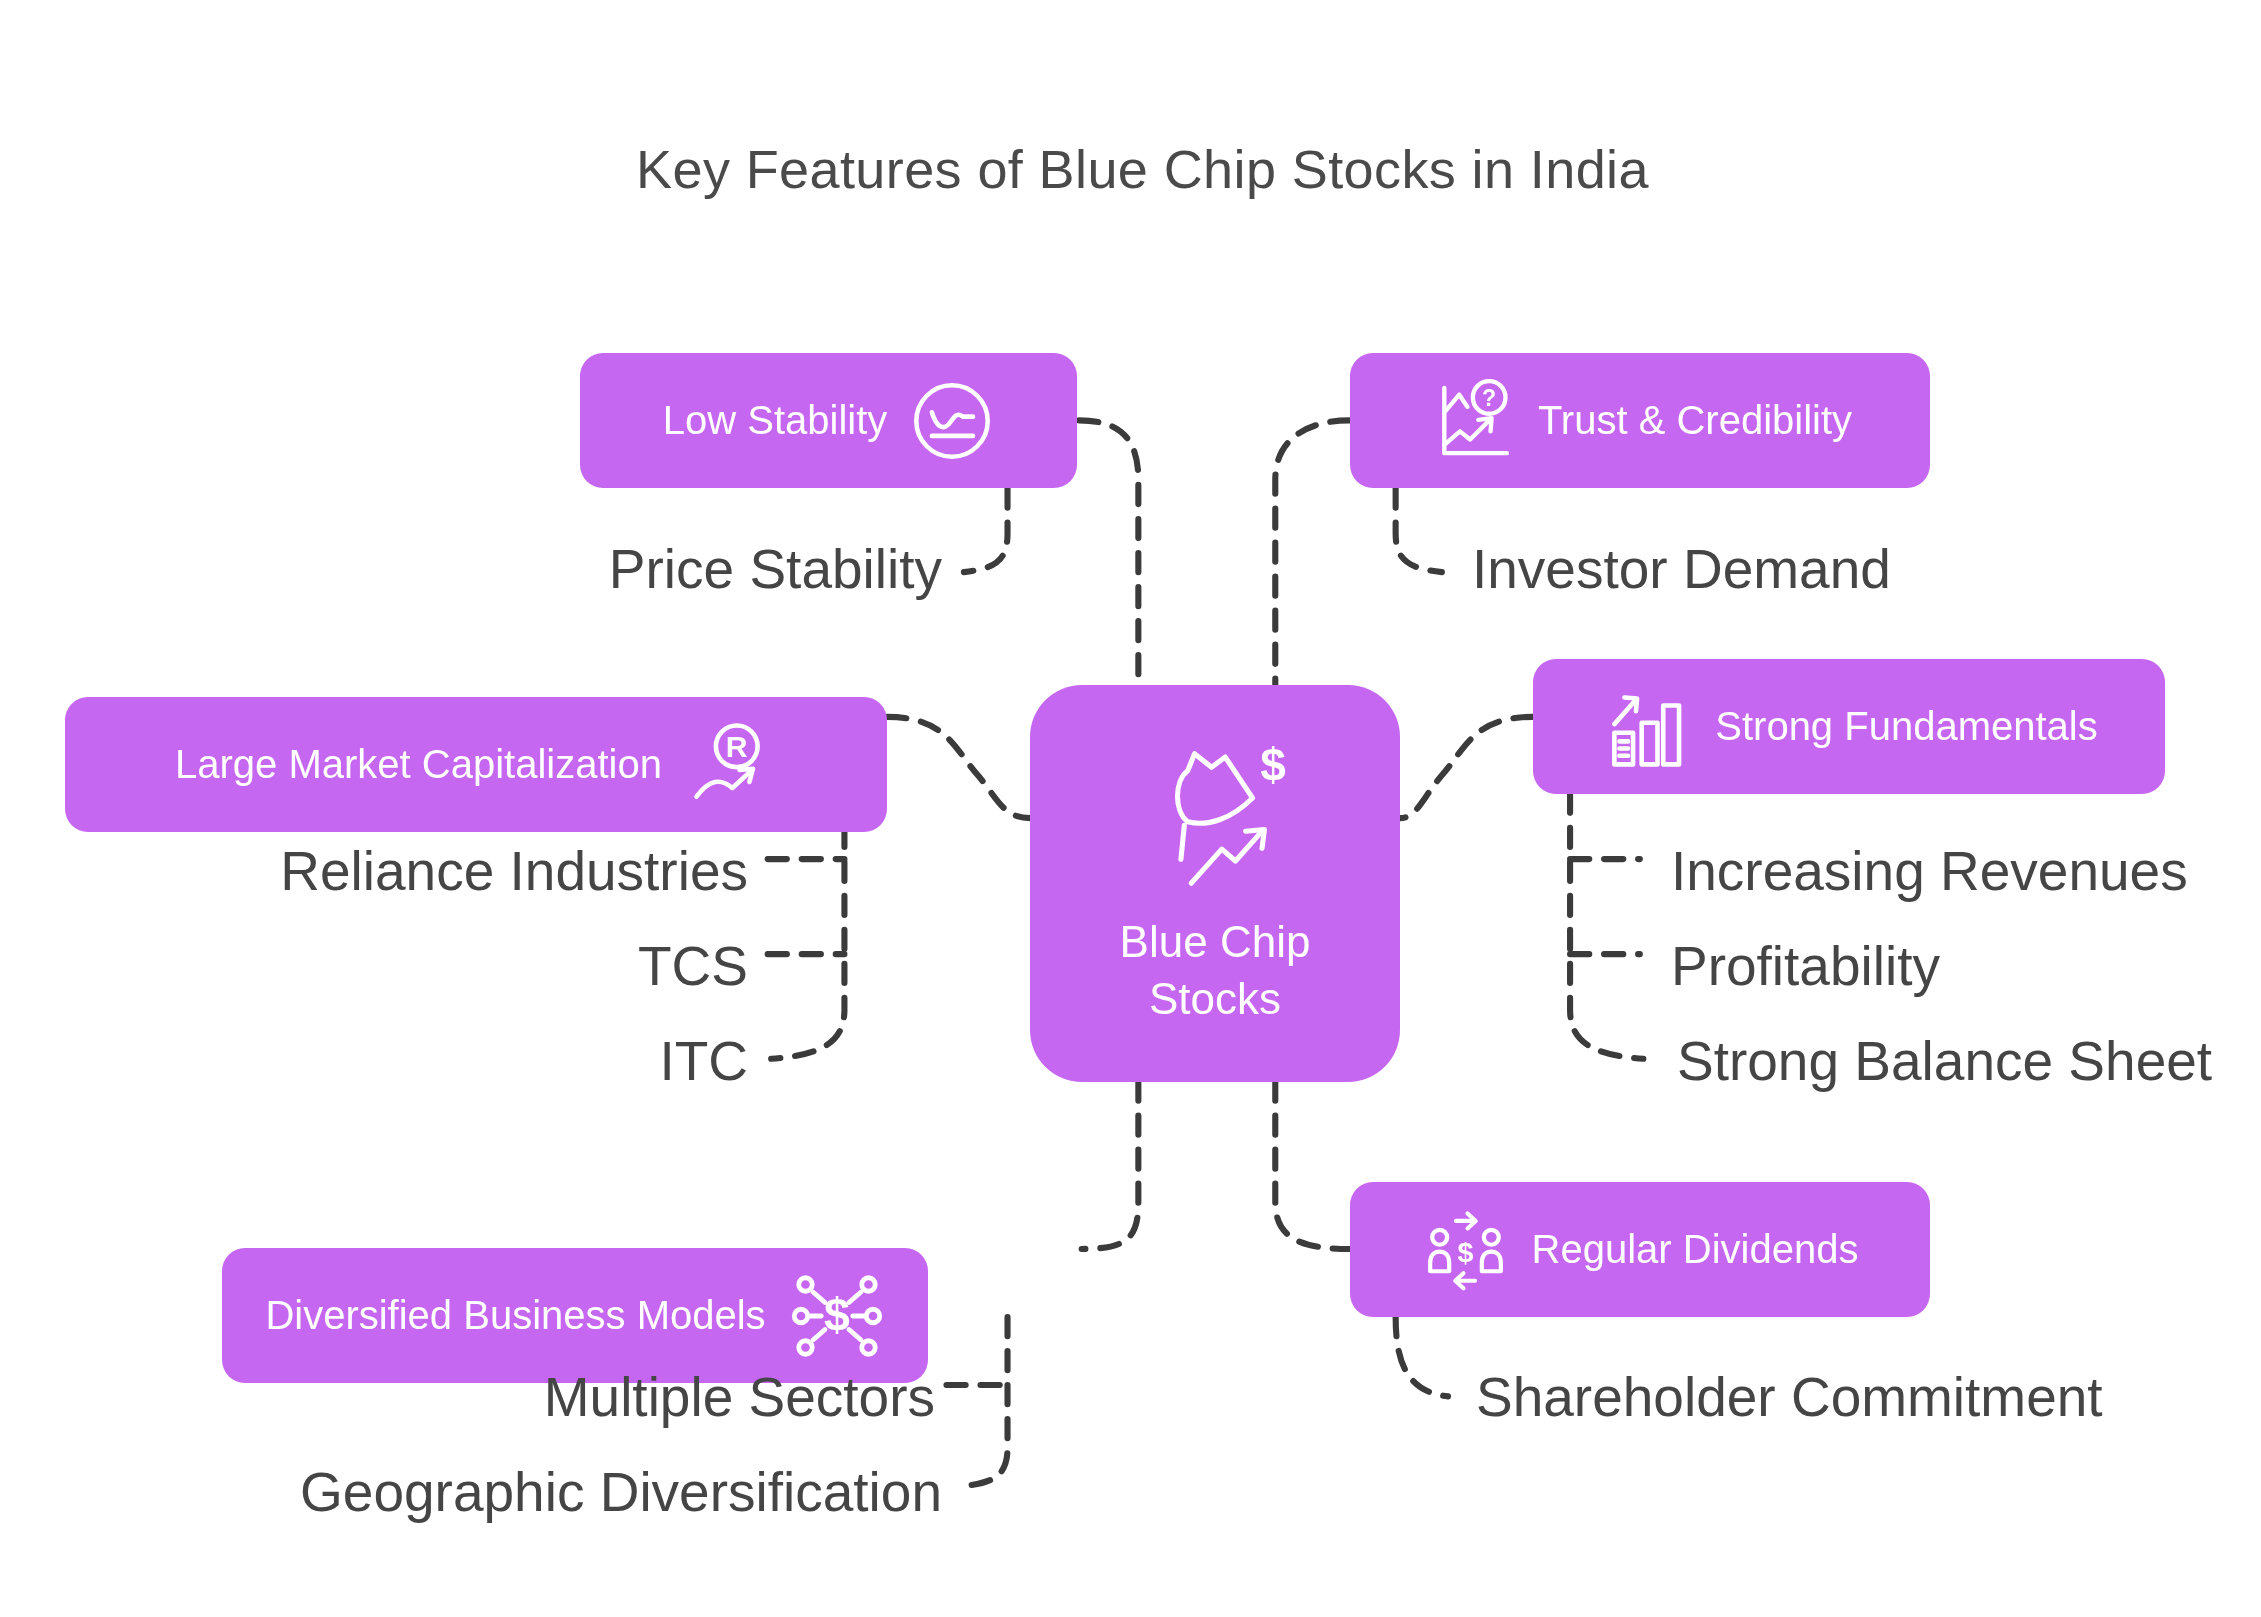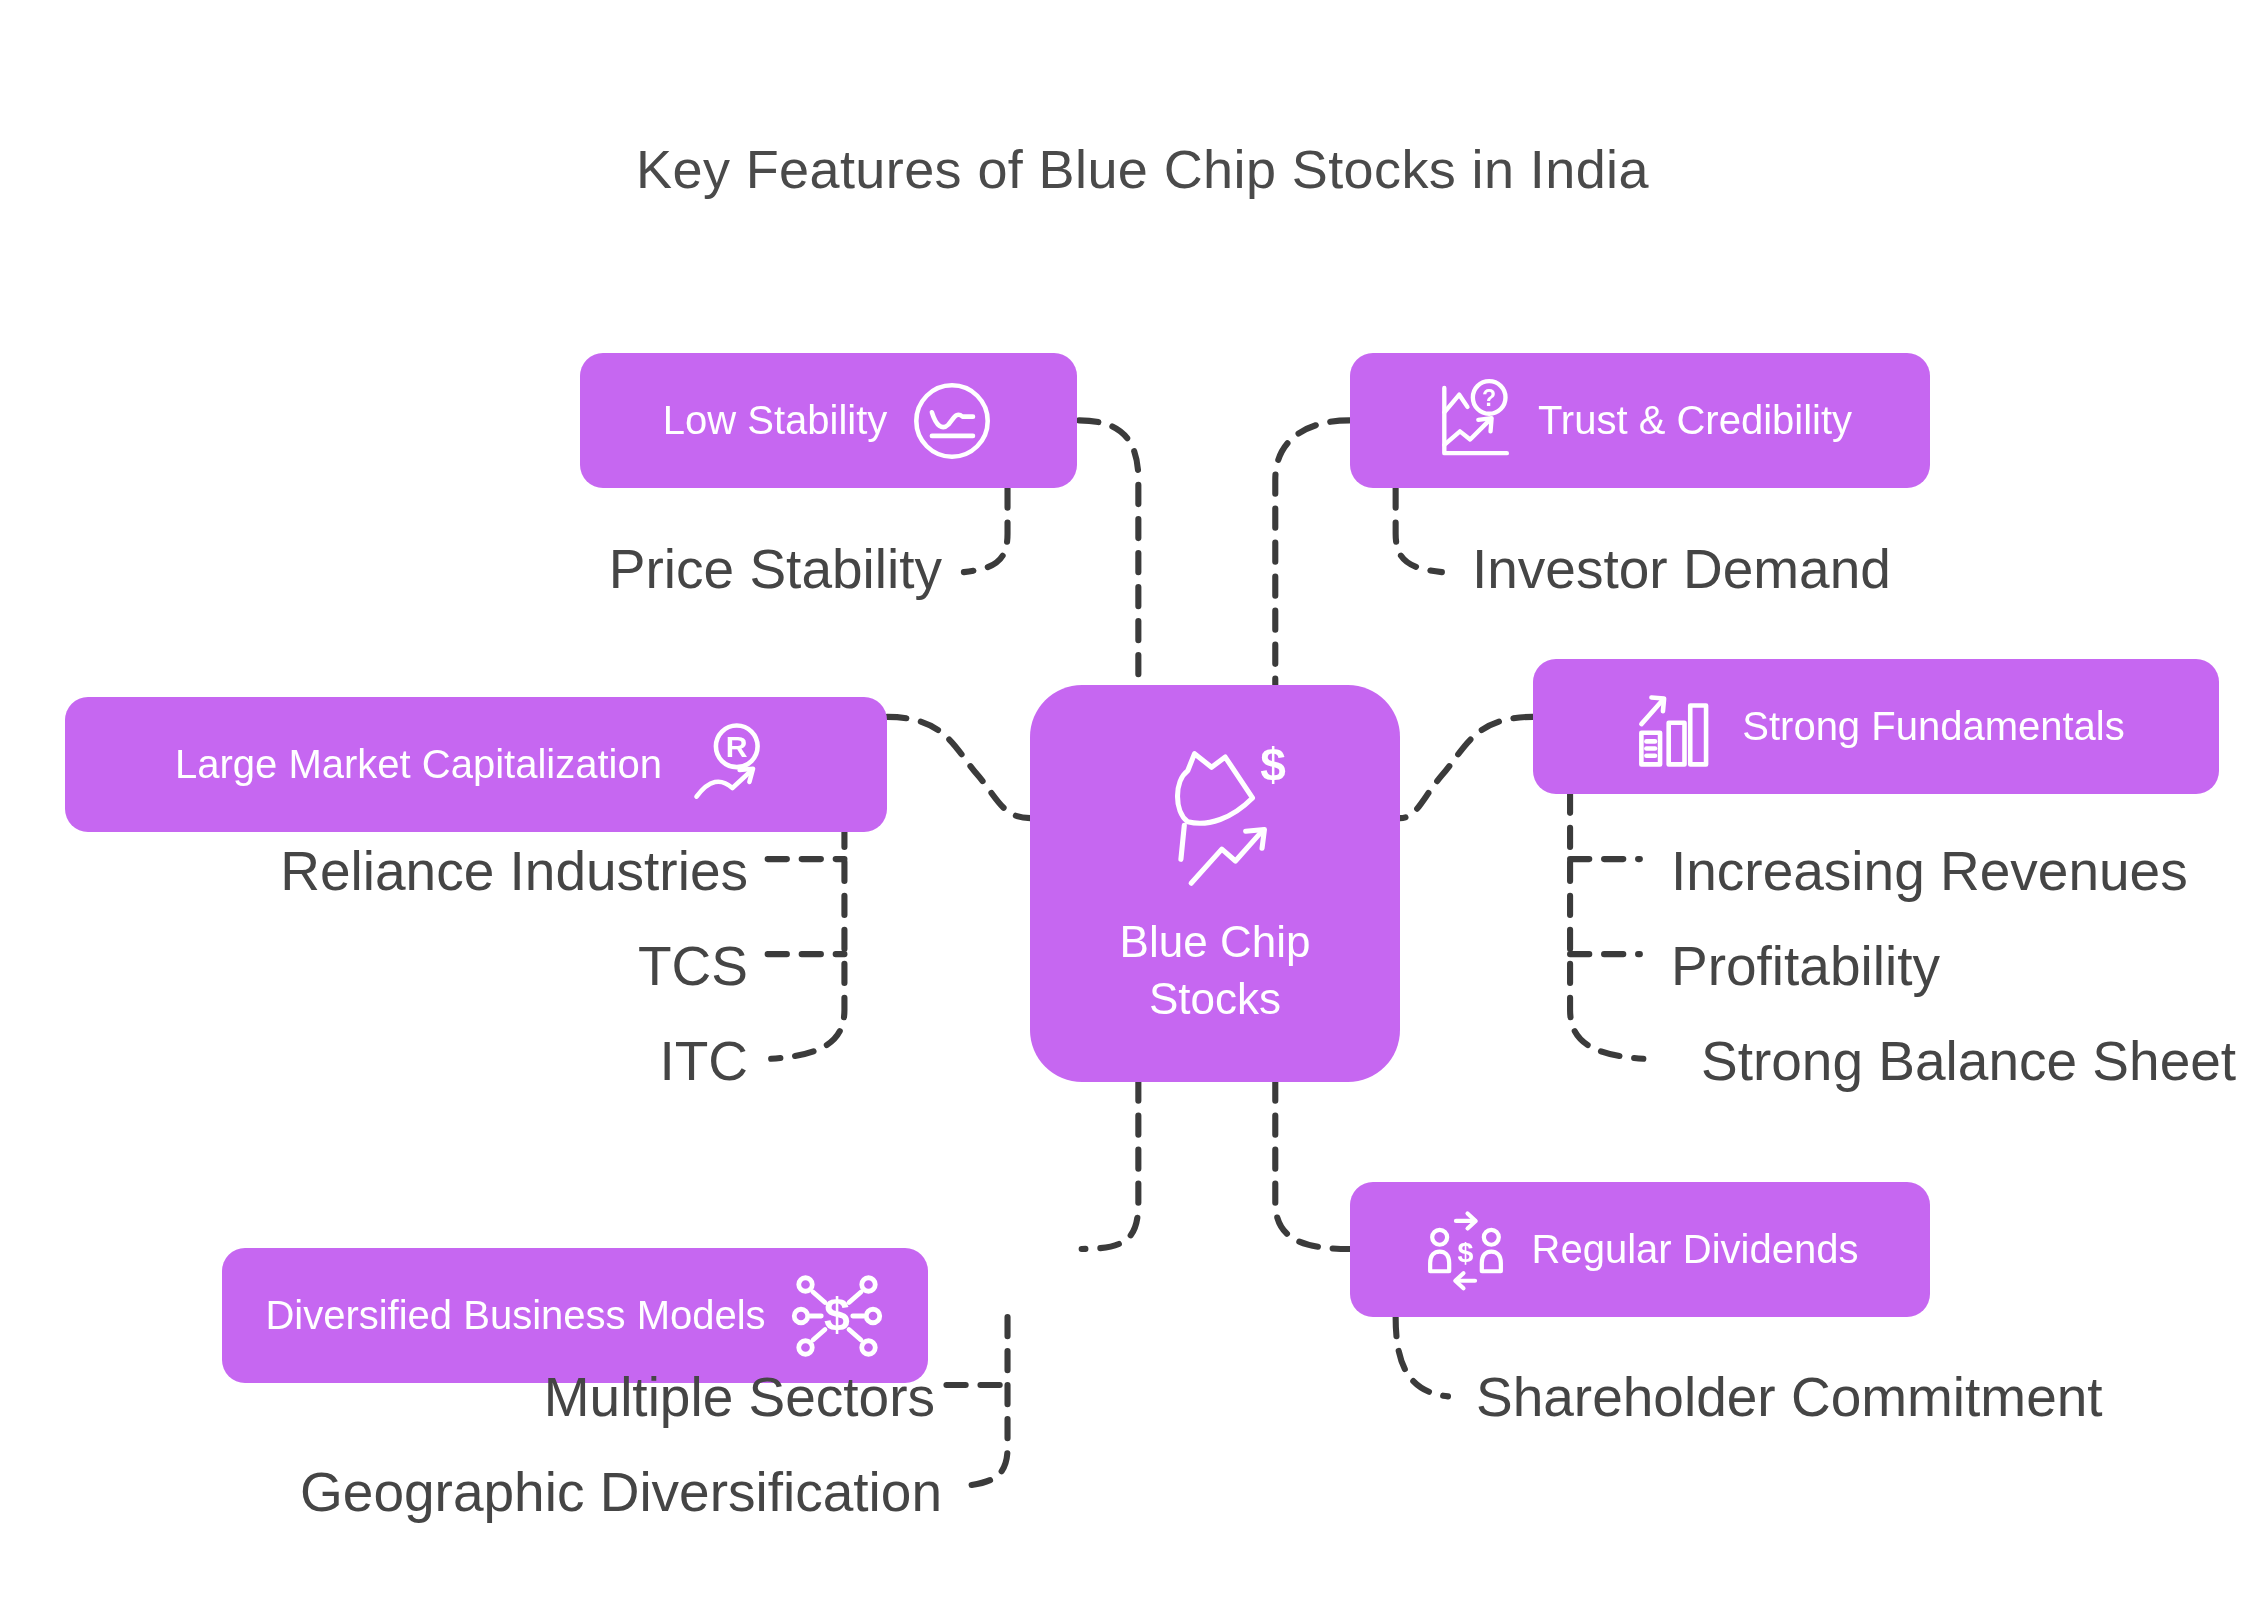--- a/index.html
+++ b/index.html
@@ -117,21 +117,21 @@
     <svg class="icon" width="92" height="92" viewBox="0 0 64 64">
       <g stroke="#ffffff" fill="none" stroke-width="3.2" stroke-linecap="round" stroke-linejoin="round">
         <circle cx="36" cy="19" r="14.5"></circle>
         <path d="M8 54 C17 42 25 41 33 48 L46 36"></path>
         <path d="M38 35.5 L47.3 34.6 L44.8 43.8"></path>
       </g>
       <text x="36" y="26.5" font-size="21" font-weight="bold" text-anchor="middle" fill="#ffffff">R</text>
     </svg>
   </div>
 
-  <div class="node" style="left:1533px;top:659px;width:686px;height:135px;">
+  <div class="node" style="left:1533px;top:659px;width:632px;height:135px;">
     <svg class="icon" width="92" height="92" viewBox="0 0 64 64">
       <g stroke="#ffffff" fill="none" stroke-width="3.2" stroke-linecap="round" stroke-linejoin="round">
         <path d="M10 30 L25 13"></path>
         <path d="M17 11.5 L25.8 12.2 L25 21"></path>
         <rect x="10" y="36" width="13" height="22"></rect>
         <path d="M13.5 42 H19.5"></path>
           <path d="M13.5 47 H19.5"></path>
           <path d="M13.5 52 H19.5"></path>
         <rect x="29" y="29" width="11" height="29"></rect>
         <rect x="44" y="17" width="11" height="41"></rect>
@@ -180,21 +180,21 @@
 
   <div class="child" style="top:537px;right:1319px;">Price Stability</div>
   <div class="child" style="top:537px;left:1472px;">Investor Demand</div>
 
   <div class="child" style="top:839px;right:1513px;">Reliance Industries</div>
   <div class="child" style="top:934px;right:1513px;">TCS</div>
   <div class="child" style="top:1029px;right:1513px;">ITC</div>
 
   <div class="child" style="top:839px;left:1671px;">Increasing Revenues</div>
   <div class="child" style="top:934px;left:1671px;">Profitability</div>
-  <div class="child" style="top:1029px;left:1677px;margin-left:24px;">Strong Balance Sheet</div>
+  <div class="child" style="top:1029px;left:1677px;">Strong Balance Sheet</div>
 
   <div class="child" style="top:1365px;right:1326px;">Multiple Sectors</div>
   <div class="child" style="top:1460px;right:1319px;">Geographic Diversification</div>
 
   <div class="child" style="top:1365px;left:1476px;">Shareholder Commitment</div>
 
 </div>
 
 
 </body></html>

